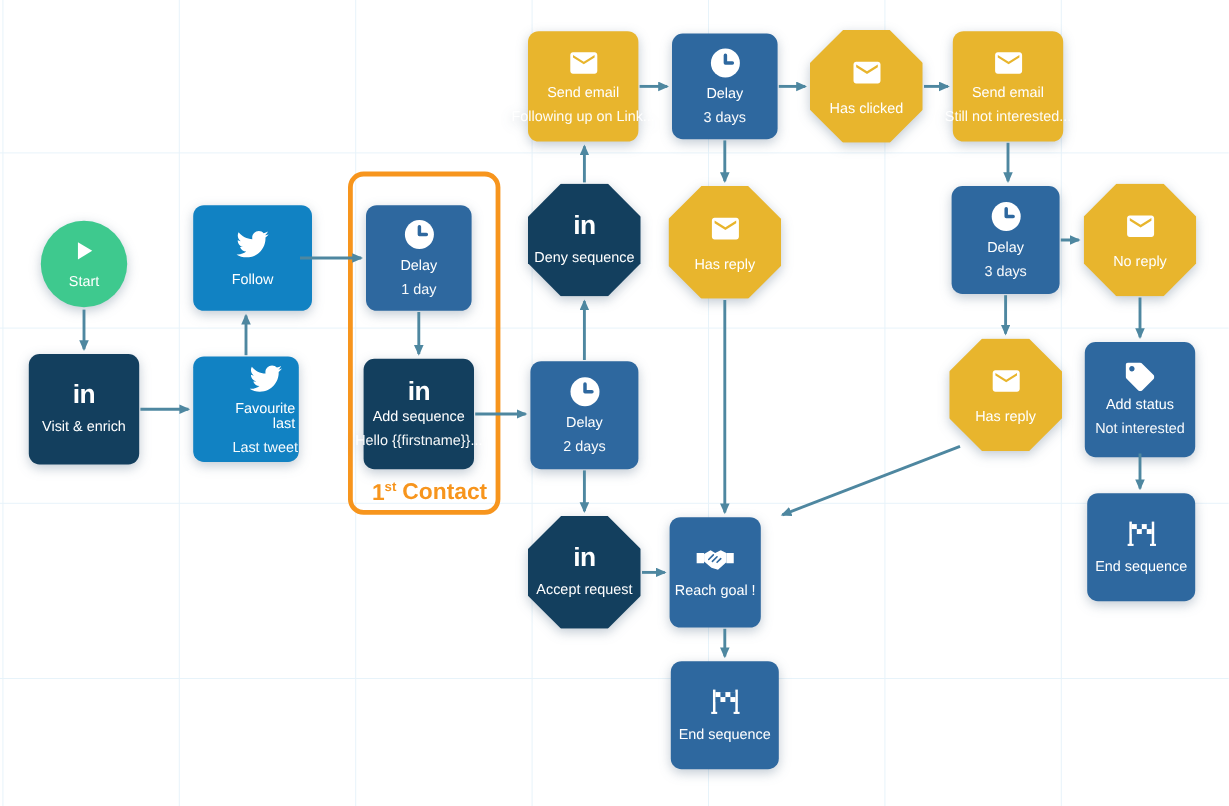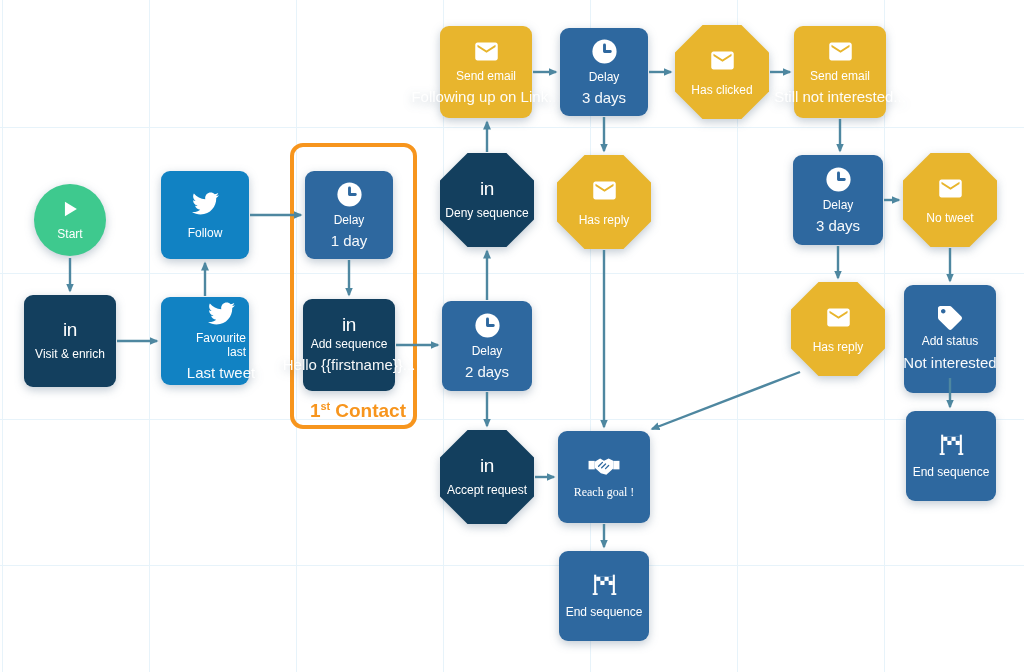--- a/index.html
+++ b/index.html
@@ -21,23 +21,23 @@
   .node .body{
     width:100%;height:100%;box-sizing:border-box;
     display:flex;flex-direction:column;align-items:center;justify-content:center;
     gap:5px;color:#fff;text-align:center;padding:4px;
   }
   .square .body{border-radius:9px;text-align:right;}
   .circle .body{border-radius:50%;}
   .octagon .body{clip-path:polygon(29.3% 0,70.7% 0,100% 29.3%,100% 70.7%,70.7% 100%,29.3% 100%,0 70.7%,0 29.3%);text-align:right;}
   .node.no-sub .body{gap:10px;}
   .icon{display:flex;align-items:center;justify-content:center;line-height:0;}
-  .in-glyph{font-weight:400;font-size:19px;line-height:.9;letter-spacing:-.5px;font-family:"Liberation Sans",sans-serif;}
+  .in-glyph{font-weight:700;font-size:22px;line-height:.9;letter-spacing:-.5px;font-family:"Liberation Sans",sans-serif;}
   .label{font-size:12px;line-height:1.15;}
-  .sublabel{font-size:15px;line-height:1.2;opacity:.96;white-space:nowrap;}
+  .sublabel{font-size:12px;line-height:1.2;opacity:.96;white-space:nowrap;}
   .circle .label{font-size:12px;margin-top:-2px;}
   .group-box{
     position:absolute;left:290px;top:143px;width:127px;height:286px;
     border:4px solid var(--orange,#f7951d);border-radius:13px;
     box-sizing:border-box;z-index:1;background:transparent;
   }
   .group-label{
     position:absolute;right:7px;bottom:3px;
     color:var(--orange,#f7951d);font-weight:bold;font-size:19px;white-space:nowrap;
   }
@@ -63,21 +63,21 @@
         </div>
       </div>
       <div class="node square no-sub" style="left: 24px; top: 295px; width: 92px; height: 92px;">
         <div class="body" style="background: rgb(19, 63, 94);">
           <div class="icon">
             <span class="in-glyph">in</span>
           </div>
           <div class="label">Visit &amp; enrich</div>
         </div>
       </div>
-      <div class="node square no-sub" style="left: 161px; top: 171px; width: 88px; height: 88px;">
+      <div class="node square no-sub" style="left: 161px; top: 171px; width: 99px; height: 88px;">
         <div class="body" style="background: rgb(17, 130, 195);">
           <div class="icon">
             <svg viewBox="0 0 512 512" width="27" height="27">
               <path fill="#fff" d="M459.37 151.716c.325 4.548.325 9.097.325 13.645 0 138.72-105.583 298.558-298.558 298.558-59.452 0-114.68-17.219-161.137-47.106 8.447.974 16.568 1.299 25.34 1.299 49.055 0 94.213-16.568 130.274-44.832-46.132-.975-84.792-31.188-98.112-72.772 6.498.974 12.995 1.624 19.818 1.624 9.421 0 18.843-1.3 27.614-3.573-48.081-9.747-84.143-51.98-84.143-102.985v-1.299c13.969 7.797 30.214 12.67 47.431 13.319-28.264-18.843-46.781-51.005-46.781-87.391 0-19.492 5.197-37.36 14.294-52.954 51.655 63.675 129.3 105.258 216.365 109.807-1.624-7.797-2.599-15.918-2.599-24.04 0-57.828 46.782-104.934 104.934-104.934 30.213 0 57.502 12.67 76.67 33.137 23.715-4.548 46.456-13.32 66.599-25.34-7.798 24.366-24.366 44.833-46.132 57.827 21.117-2.273 41.584-8.122 60.426-16.243-14.292 20.791-32.161 39.308-52.628 54.253z"></path>
             </svg>
           </div>
           <div class="label">Follow</div>
         </div>
       </div>
       <div class="node square" style="left: 161px; top: 297px; width: 88px; height: 88px;">
@@ -198,53 +198,53 @@
           <div class="sublabel">3 days</div>
         </div>
       </div>
       <div class="node octagon no-sub" style="left: 903px; top: 153px; width: 94px; height: 94px;">
         <div class="body" style="background: rgb(232, 181, 45);">
           <div class="icon">
             <svg viewBox="0 0 24 24" width="27" height="27">
               <path fill="#fff" d="M20 4H4c-1.1 0-2 .9-2 2v12c0 1.1.9 2 2 2h16c1.1 0 2-.9 2-2V6c0-1.1-.9-2-2-2zm0 4-8 5-8-5V6l8 5 8-5v2z"></path>
             </svg>
           </div>
-          <div class="label">No tweet</div>
+          <div class="label">No reply</div>
         </div>
       </div>
       <div class="node octagon no-sub" style="left: 791px; top: 282px; width: 94px; height: 94px;">
         <div class="body" style="background: rgb(232, 181, 45);">
           <div class="icon">
             <svg viewBox="0 0 24 24" width="27" height="27">
               <path fill="#fff" d="M20 4H4c-1.1 0-2 .9-2 2v12c0 1.1.9 2 2 2h16c1.1 0 2-.9 2-2V6c0-1.1-.9-2-2-2zm0 4-8 5-8-5V6l8 5 8-5v2z"></path>
             </svg>
           </div>
           <div class="label">Has reply</div>
         </div>
       </div>
-      <div class="node square" style="left: 904px; top: 285px; width: 92px; height: 108px;">
+      <div class="node square" style="left: 904px; top: 285px; width: 92px; height: 96px;">
         <div class="body" style="background: rgb(46, 104, 159);">
           <div class="icon">
             <svg viewBox="0 0 512 512" width="24" height="24">
               <path fill="#fff" d="M0 252.118V48C0 21.49 21.49 0 48 0h204.118a48 48 0 0 1 33.941 14.059l211.882 211.882c18.745 18.745 18.745 49.137 0 67.882L293.823 497.941c-18.745 18.745-49.137 18.745-67.882 0L14.059 286.059A48 48 0 0 1 0 252.118zM112 64c-26.51 0-48 21.49-48 48s21.49 48 48 48 48-21.49 48-48-21.49-48-48-48z"></path>
             </svg>
           </div>
           <div class="label">Add status</div>
           <div class="sublabel">Not interested</div>
         </div>
       </div>
       <div class="node octagon no-sub" style="left: 440px; top: 430px; width: 94px; height: 94px;">
         <div class="body" style="background: rgb(19, 63, 94);">
           <div class="icon">
             <span class="in-glyph">in</span>
           </div>
           <div class="label">Accept request</div>
         </div>
       </div>
-      <div class="node square no-sub" style="left: 558px; top: 431px; width: 92px; height: 92px; font-family: Liberation Serif, serif;">
+      <div class="node square no-sub" style="left: 558px; top: 431px; width: 76px; height: 92px;">
         <div class="body" style="background: rgb(46, 104, 159);">
           <div class="icon">
             <svg viewBox="0 0 44 26" width="34" height="21">
               <path fill="#fff" d="M2 7h8v11H2z"></path>
               <path fill="#fff" d="M34 7h8v11h-8z"></path>
               <path fill="#fff" d="M10 8l7-4 5 3 6-3 6 3v10l-9 8-7-2-8-7z"></path>
               <path d="M20 9l-5 5m9-3l-5 5m9-3l-4 4" stroke="#2e689f" stroke-width="1.7" fill="none" stroke-linecap="round"></path>
             </svg>
           </div>
           <div class="label">Reach goal !</div>

